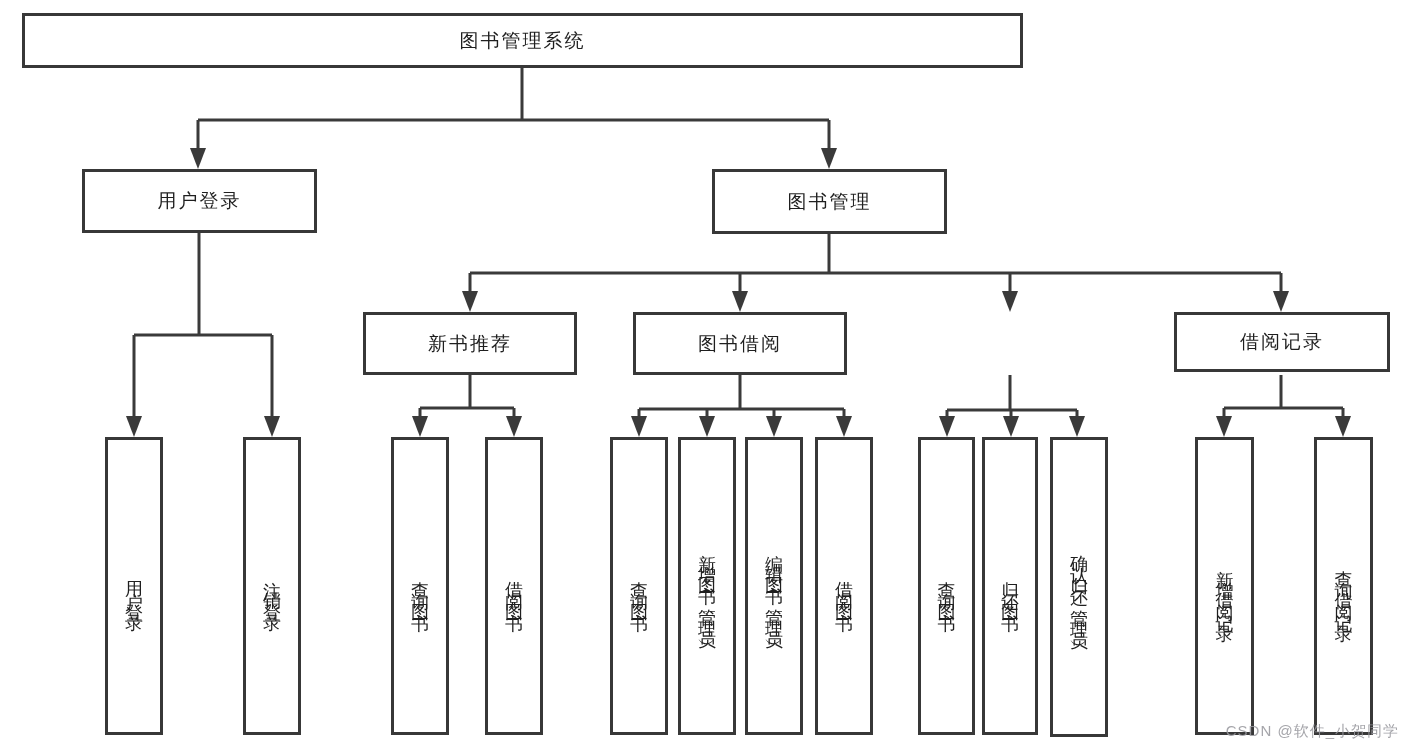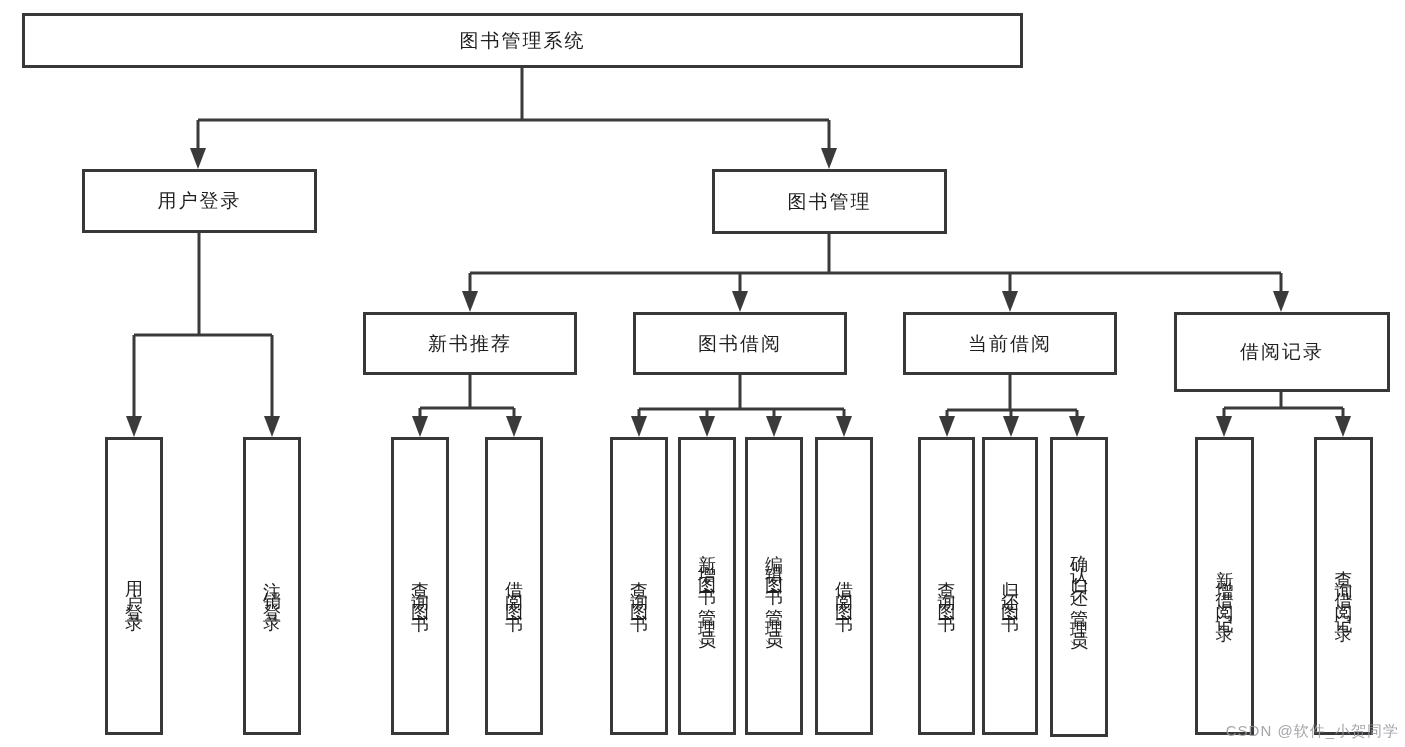--- a/index.html
+++ b/index.html
@@ -69,22 +69,21 @@
     </g>
   </svg>
 
   <div class="node hnode" style="left:22px;top:13px;width:1001px;height:55px;font-family:Liberation Serif, serif;">图书管理系统</div>
 
   <div class="node hnode" style="left:82px;top:169px;width:235px;height:64px;">用户登录</div>
   <div class="node hnode" style="left:363px;top:312px;width:214px;height:63px;">新书推荐</div>
 
   <div class="node hnode" style="left:712px;top:169px;width:235px;height:65px;">图书管理</div>
   <div class="node hnode" style="left:633px;top:312px;width:214px;height:63px;">图书借阅</div>
-  <div class="node hnode" style="left:903px;top:312px;width:214px;height:63px;">当前借阅</div>
-  <div class="node hnode" style="left:1174px;top:312px;width:216px;height:80px;">借阅记录</div>
+  <div class="node hnode" style="left:1174px;top:312px;width:216px;height:60px;">借阅记录</div>
 
   <div class="node vnode" style="left:105px;top:437px;width:58px;height:298px;">用户登录</div>
   <div class="node vnode" style="left:243px;top:437px;width:58px;height:298px;">注销登录</div>
 
   <div class="node vnode" style="left:391px;top:437px;width:58px;height:298px;">查询图书</div>
   <div class="node vnode" style="left:485px;top:437px;width:58px;height:298px;">借阅图书</div>
 
   <div class="node vnode" style="left:610px;top:437px;width:58px;height:298px;">查询图书</div>
   <div class="node vnode" style="left:678px;top:437px;width:58px;height:298px;">新增图书（管理员）</div>
   <div class="node vnode" style="left:745px;top:437px;width:58px;height:298px;">编辑图书（管理员）</div>

